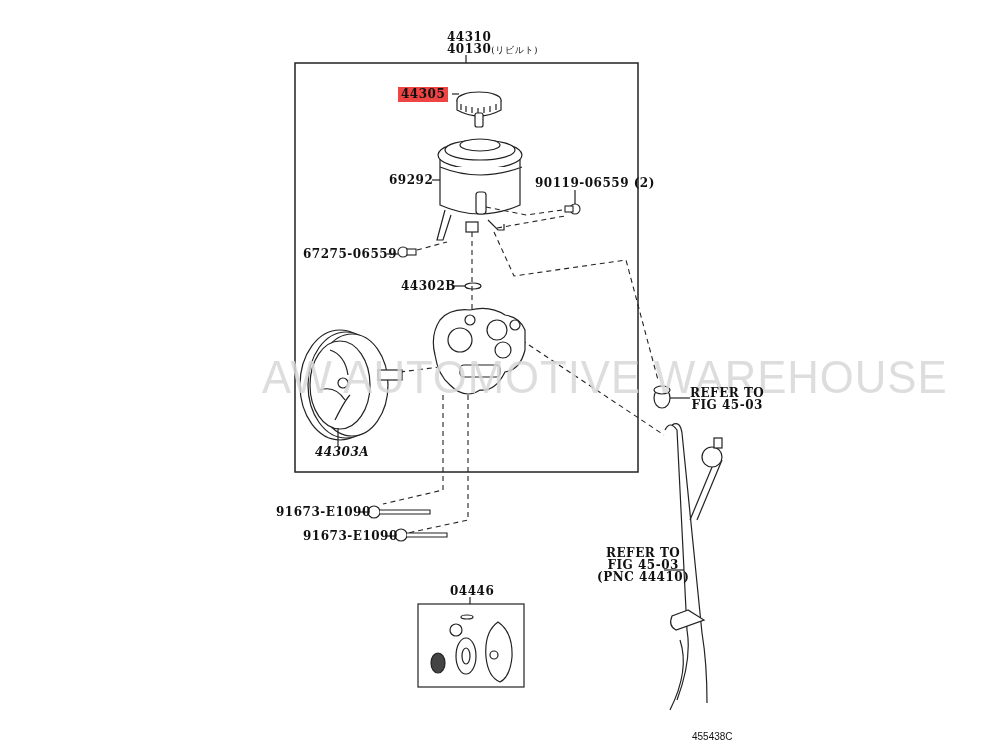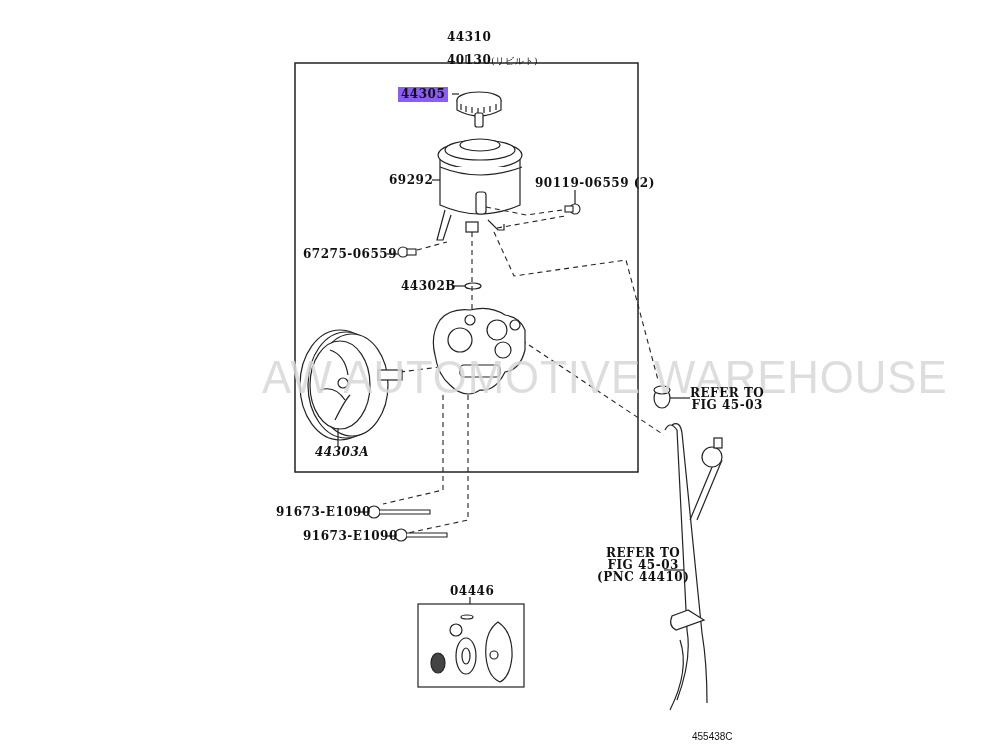--- a/index.html
+++ b/index.html
@@ -1,18 +1,18 @@
 <!DOCTYPE html>
 <html><head>
 <meta charset="utf-8">
 <style>
   html,body{margin:0;padding:0;background:#ffffff;}
   body{width:1000px;height:750px;position:relative;overflow:hidden;font-family:"DejaVu Sans Mono","Liberation Mono",monospace;}
   .lbl{position:absolute;font-family:"DejaVu Serif","Liberation Serif",serif;font-weight:bold;font-size:12px;color:#111;white-space:nowrap;letter-spacing:0.5px;line-height:13px;}
-  .lbl-hl{background:#8b5cf6;padding:1px 3px;}
+  .lbl-hl{background:#ef4444;padding:1px 3px;}
   .jp{font-size:9px;font-weight:normal;}
   .ref{font-size:12px;line-height:12px;text-align:center;}
   .code{position:absolute;font-family:"Liberation Sans",sans-serif;font-size:10px;color:#111;}
   svg#art{position:absolute;left:0;top:0;}
   .wm{position:absolute;left:262px;top:350px;font-family:"Liberation Sans",sans-serif;font-size:46px;color:#d8d8d8;letter-spacing:1px;white-space:nowrap;opacity:0.85;transform:scaleX(0.95);transform-origin:left top;}
 </style>
 </head>
 <body>
 
 <svg id="art" width="1000" height="750" viewBox="0 0 1000 750">
@@ -127,21 +127,21 @@
     <rect x="714" y="438" width="8" height="10" fill="#fff"></rect>
     <path d="M688 610 l-16 6 q-4 10 4 14 l28 -10 z" fill="#fff"></path>
     <path d="M680 640 q10 30 -10 70"></path>
   </g>
   <line x1="664" y1="570" x2="684" y2="570" stroke="#222" stroke-width="1.2"></line>
 </svg>
 
 <div class="wm">AW AUTOMOTIVE WAREHOUSE</div>
 
 <div class="lbl" style="left:447px;top:31px;">44310</div>
-<div class="lbl" style="left:447px;top:43px;margin-top:11px;"><span>40130</span><span class="jp">(リビルト)</span></div>
+<div class="lbl" style="left:447px;top:43px;"><span>40130</span><span class="jp">(リビルト)</span></div>
 
 <div class="lbl lbl-hl" style="left:398px;top:87px;">44305</div>
 <div class="lbl" style="left:389px;top:174px;">69292</div>
 <div class="lbl" style="left:535px;top:177px;">90119-06559 (2)</div>
 <div class="lbl" style="left:303px;top:248px;">67275-06559</div>
 <div class="lbl" style="left:401px;top:280px;text-align:right;">44302B</div>
 <div class="lbl" style="left:315px;top:446px;font-style:italic;">44303A</div>
 <div class="lbl" style="left:276px;top:506px;">91673-E1090</div>
 <div class="lbl" style="left:303px;top:530px;">91673-E1090</div>
 <div class="lbl" style="left:450px;top:585px;">04446</div>

